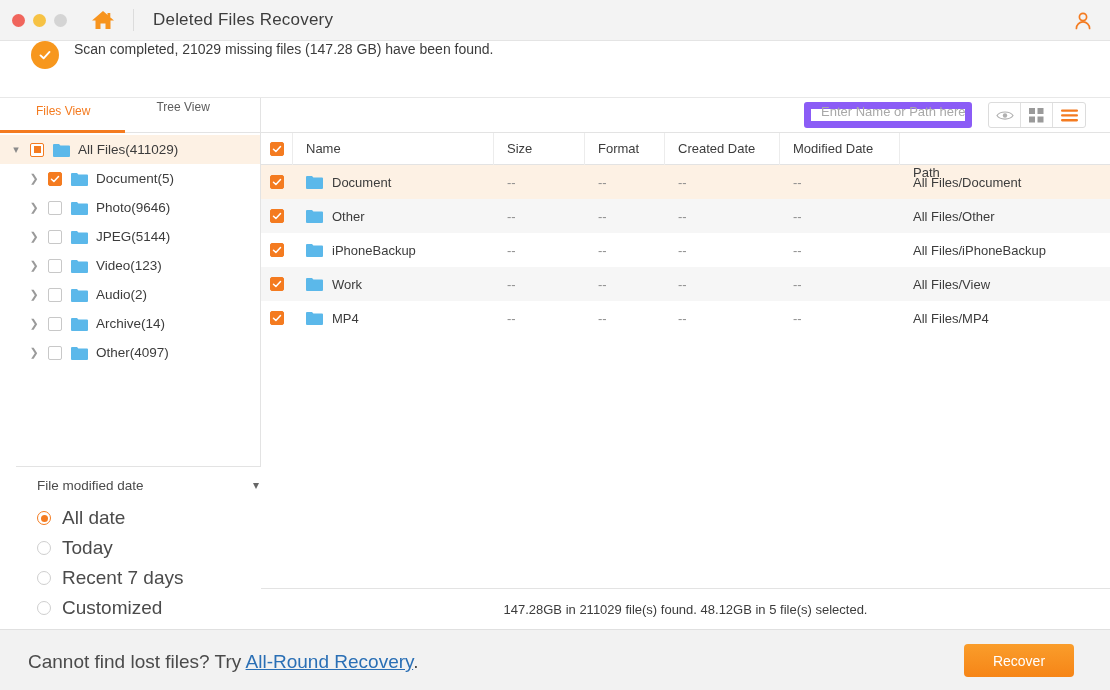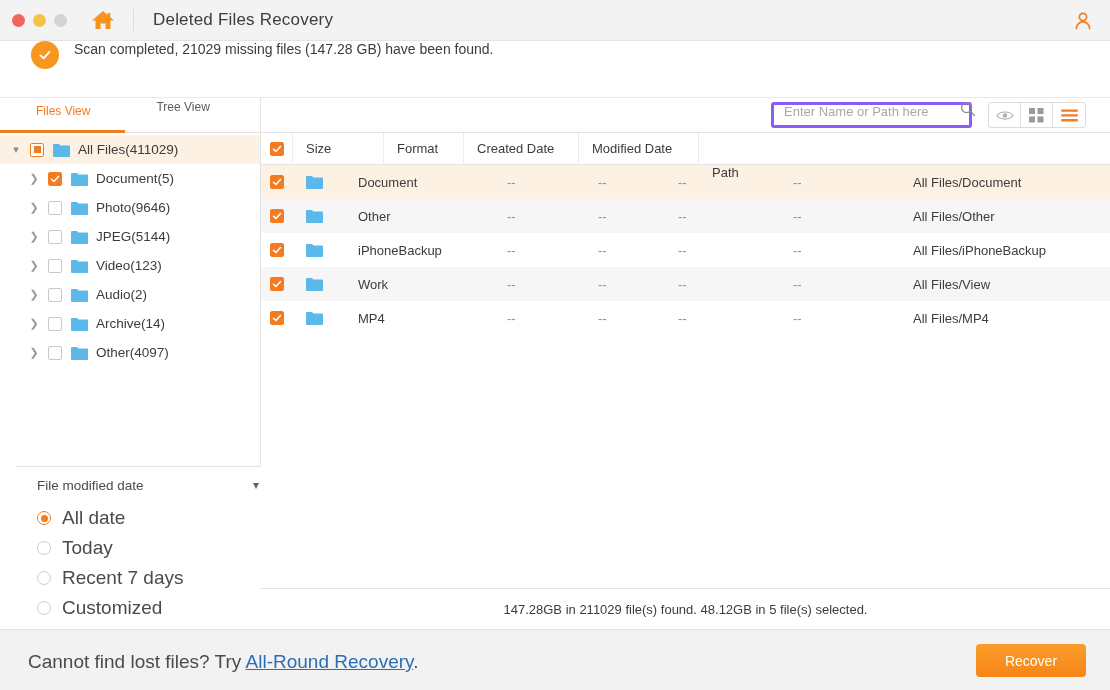--- a/index.html
+++ b/index.html
@@ -143,22 +143,22 @@
     position: absolute; left: 261px; top: 98px; right: 0; height: 531px;
     background: #fff;
   }
   .toolbar {
     position: relative; height: 35px;
     border-bottom: 1px solid #e3e3e3;
     display: flex; align-items: center; justify-content: flex-end;
     padding-right: 24px;
   }
   .search-box {
-    width: 201px; height: 26px;
-    border: 3px solid #8b5cf6; border-radius: 3px;
+    width: 168px; height: 26px;
+    border: 7px solid #8b5cf6; border-radius: 3px;
     background: #fff;
     display: flex; align-items: center;
     padding: 0 8px 8px 10px;
   }
   .search-input {
     flex: 1; border: none; outline: none;
     font-size: 13px; color: #444;
     font-family: "Liberation Sans", sans-serif;
     background: transparent;
   }
@@ -198,21 +198,20 @@
 
   .trow {
     display: flex; height: 34px; align-items: center;
     font-size: 13px; color: #3c3c3c;
   }
   .trow.sel  { background: #fdf1e4; }
   .trow.alt  { background: #f6f6f6; }
   .td {
     height: 34px; display: flex; align-items: center;
     padding-left: 13px;
-    gap: 26px;
   }
   .td.col-cb { padding-left: 0; justify-content: center; }
   .td.col-name .folder { margin-left: 0; }
   .td.col-name span { margin-left: 9px; }
   .dash { color: #8f8f8f; }
 
   
   .statusbar {
     position: absolute; left: 261px; right: 0; top: 588px; height: 41px;
     border-top: 1px solid #e3e3e3;
@@ -226,21 +225,21 @@
     position: absolute; left: 0; bottom: 0; width: 1110px; height: 61px;
     background: #f2f2f2;
     border-top: 1px solid #e0e0e0;
   }
   .footer-text {
     position: absolute; left: 28px; top: 21px;
     font-size: 19px; color: #4b4b4b;
   }
   .footer-link { color: #2a6fb5; text-decoration: underline; cursor: pointer; }
   .recover-btn {
-    position: absolute; right: 24px; top: 14px;
+    position: absolute; right: 36px; top: 14px;
     width: 110px; height: 33px;
     background: linear-gradient(180deg, #fa9d2b 0%, #f68517 100%);
     border-radius: 4px; border: none;
     color: #fff; font-size: 14px;
     font-family: "Liberation Sans", sans-serif;
     cursor: pointer;
   }
 </style>
 </head>
 <body>
@@ -451,20 +450,21 @@
     <div class="table">
 
       <div class="thead">
         <div class="th col-cb">
           <span class="cb checked" style="margin-left:0">
             <svg width="10" height="10" viewBox="0 0 10 10">
                 <path d="M1.5 5.2 L3.9 7.5 L8.5 2.5" fill="none" stroke="#fff" stroke-width="1.5" stroke-linecap="round" stroke-linejoin="round"></path>
               </svg>
           </span>
         </div>
+        <div class="th col-name">Name</div>
         <div class="th col-size">Size</div>
         <div class="th col-fmt">Format</div>
         <div class="th col-cdate">Created Date</div>
         <div class="th col-mdate">Modified Date</div>
         <div class="th col-path">Path</div>
       </div>
 
       <div class="trow sel">
         <div class="td col-cb">
           <span class="cb checked" style="margin-left:0">

